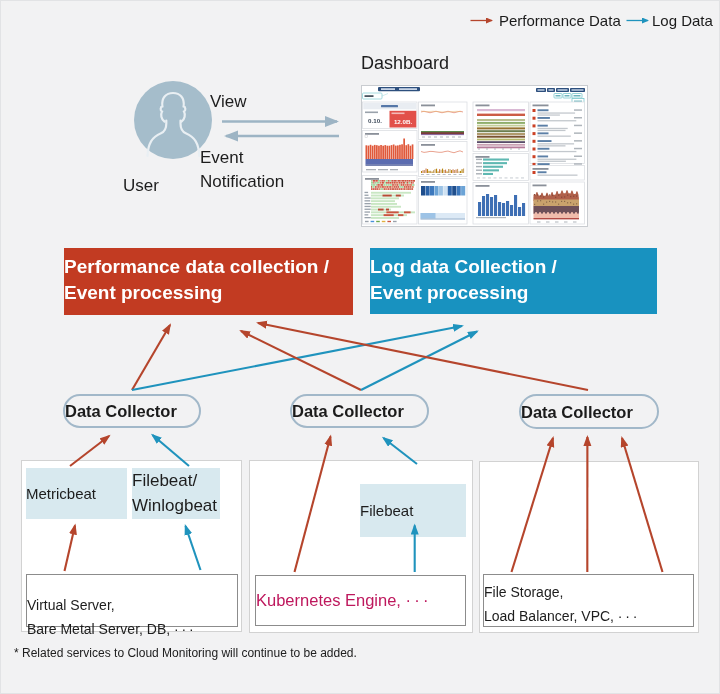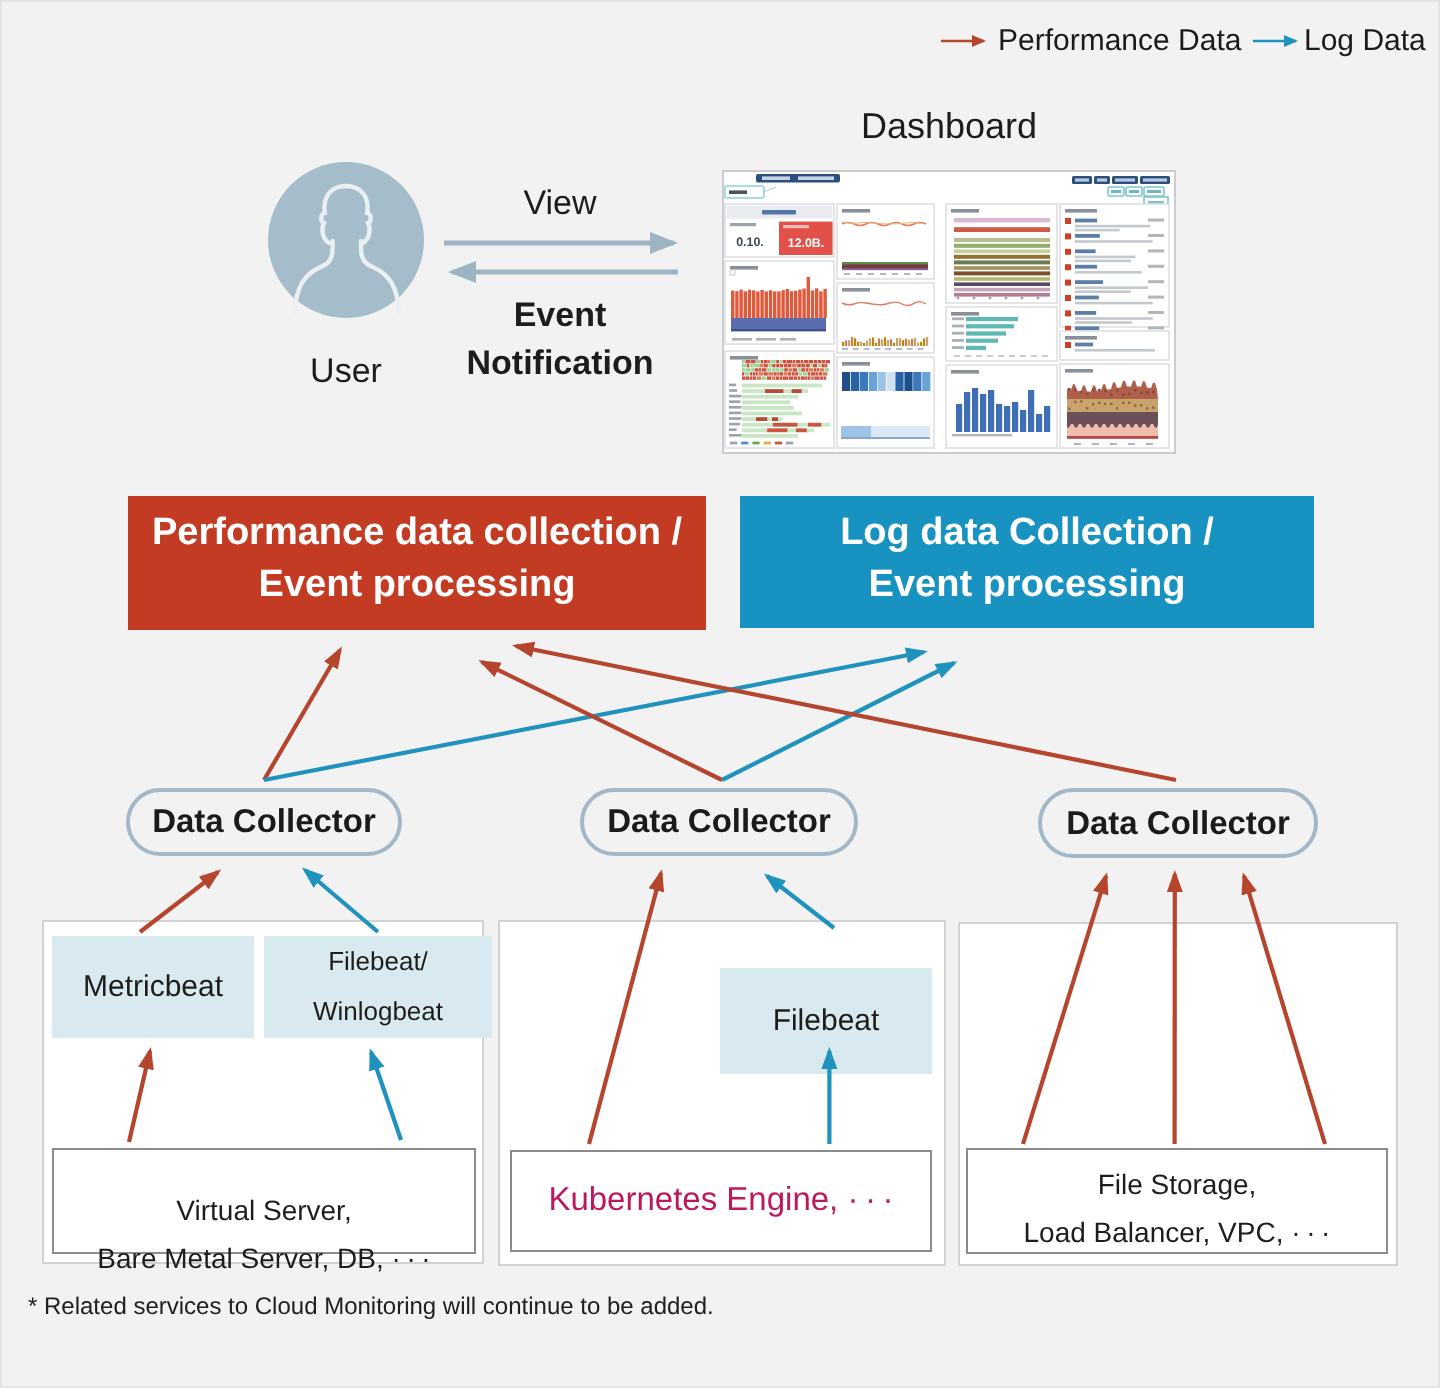--- a/index.html
+++ b/index.html
@@ -1,36 +1,36 @@
 <!DOCTYPE html>
 <html><head><meta charset="utf-8">
 <style>
 * { margin:0; padding:0; box-sizing:border-box; }
 html,body { width:720px; height:694px; }
 body { font-family:"Liberation Sans", sans-serif; background:#f2f2f3; position:relative; overflow:hidden;
        box-shadow: inset 0 0 0 1px #e2e3e5; }
 .abs { position:absolute; }
-.ctr { text-align:center; }
+.ctr { }
 </style></head>
 <body>
 
 <div class="abs" style="left:499px;top:12px;font-size:15px;color:#1b1b1b;">Performance Data</div>
 <div class="abs" style="left:652px;top:12px;font-size:15px;color:#1b1b1b;">Log Data</div>
 
 <div class="abs ctr" style="left:361px;top:53px;width:227px;font-size:18px;color:#1d1d1d;">Dashboard</div>
 
 <div class="abs" style="left:133px;top:80px;width:80px;height:80px;"><svg width="80" height="80" viewBox="0 0 80 80">
 <circle cx="40" cy="40" r="39" fill="#a5bdcb"></circle>
 <path d="M31.5,41.5 C28,39 27.5,34.5 29,31.5 C27,30.7 27.3,26.8 29.4,26.4 C28.2,17.8 33,13 40,13 C47,13 51.8,17.8 50.6,26.4 C52.7,26.8 53,30.7 51,31.5 C52.5,34.5 52,39 48.5,41.5" fill="none" stroke="#e9eff3" stroke-width="2.2" stroke-linecap="round"></path>
 <path d="M14.5,76 C15,63.5 19,57 28,53.2 C32,51.5 33.3,48.8 33.3,43.5 L33.3,40.5 M47.5,40.5 L47.5,43.5 C47.5,48.8 48.8,51.5 52.8,53.2 C61.8,57 65.8,63.5 66.3,76" fill="none" stroke="#e9eff3" stroke-width="2.2" stroke-linecap="round"></path>
 </svg></div>
 <div class="abs ctr" style="left:123px;top:176px;width:100px;font-size:17px;color:#1d1d1d;">User</div>
 
 <div class="abs ctr" style="left:210px;top:92px;width:140px;font-size:17px;color:#1d1d1d;">View</div>
-<div class="abs ctr" style="left:200px;top:146px;width:160px;font-size:17px;color:#1d1d1d;line-height:24px;font-weight:bold;">Event<br>Notification</div>
+<div class="abs ctr" style="left:200px;top:146px;width:160px;font-size:17px;color:#1d1d1d;line-height:24px;">Event<br>Notification</div>
 
 <div class="abs" style="left:361px;top:85px;width:227px;height:142px;"><svg width="227" height="142" viewBox="0 0 227 142">
 <rect x="0.5" y="0.5" width="226" height="141" fill="#ffffff" stroke="#c9ccd0" stroke-width="1"></rect>
 <rect x="17" y="2" width="42" height="4.2" rx="1" fill="#2d4f7d"></rect>
 <rect x="20" y="3.2" width="14" height="1.8" fill="#c7d4e6"></rect>
       <rect x="38" y="3.2" width="18" height="1.8" fill="#c7d4e6"></rect>
 <rect x="1.5" y="8" width="19.5" height="6" rx="1" fill="#fdffff" stroke="#8fd2d8" stroke-width="0.8"></rect>
 <rect x="3.5" y="10.2" width="9" height="1.8" fill="#4a5560"></rect>
 <path d="M21,11 L27,8.5" stroke="#9fd6da" stroke-width="0.5" fill="none"></path>
 <rect x="175" y="3" width="10" height="4" rx="0.8" fill="#2d4f7d"></rect>
@@ -450,21 +450,21 @@
 
 <div class="abs ctr" style="left:64px;top:248px;width:289px;height:67px;background:#c23b22;color:#fff;font-weight:bold;font-size:19px;line-height:26px;padding-top:6px;">Performance data collection /<br>Event processing</div>
 <div class="abs ctr" style="left:370px;top:248px;width:287px;height:66px;background:#1892c0;color:#fff;font-weight:bold;font-size:19px;line-height:26px;padding-top:6px;">Log data Collection /<br>Event processing</div>
 
 <div class="abs ctr" style="left:63px;top:394px;width:138px;height:34px;border:2px solid #a2b8c9;border-radius:17px;font-size:16.5px;font-weight:bold;color:#1b1b1b;line-height:31px;">Data Collector</div>
 <div class="abs ctr" style="left:290px;top:394px;width:139px;height:34px;border:2px solid #a2b8c9;border-radius:17px;font-size:16.5px;font-weight:bold;color:#1b1b1b;line-height:31px;">Data Collector</div>
 <div class="abs ctr" style="left:519px;top:394px;width:140px;height:35px;border:2px solid #a2b8c9;border-radius:17.5px;font-size:16.5px;font-weight:bold;color:#1b1b1b;line-height:32px;">Data Collector</div>
 
 <div class="abs" style="left:21px;top:460px;width:221px;height:172px;background:#fff;border:1px solid #d2d2d2;"></div>
 <div class="abs ctr" style="left:26px;top:468px;width:101px;height:51px;background:#d8e9ef;font-size:15px;color:#1d1d1d;line-height:51px;">Metricbeat</div>
-<div class="abs ctr" style="left:132px;top:468px;width:114px;height:51px;background:#d8e9ef;font-size:13px;color:#1d1d1d;line-height:24.5px;padding-top:1px;">Filebeat/<br>Winlogbeat</div>
+<div class="abs ctr" style="left:132px;top:468px;width:88px;height:51px;background:#d8e9ef;font-size:17px;color:#1d1d1d;line-height:24.5px;padding-top:1px;">Filebeat/<br>Winlogbeat</div>
 <div class="abs ctr" style="left:26px;top:574px;width:212px;height:53px;background:#fff;border:1px solid #8c8c8c;font-size:14px;color:#1d1d1d;line-height:23.5px;padding-top:19px;">Virtual Server,<br>Bare Metal Server, DB, · · ·</div>
 
 <div class="abs" style="left:249px;top:460px;width:224px;height:173px;background:#fff;border:1px solid #d2d2d2;"></div>
 <div class="abs ctr" style="left:360px;top:484px;width:106px;height:53px;background:#d8e9ef;font-size:15px;color:#1d1d1d;line-height:53px;">Filebeat</div>
 <div class="abs ctr" style="left:255px;top:575px;width:211px;height:51px;background:#fff;border:1px solid #8c8c8c;font-size:16.5px;color:#be185d;line-height:49px;">Kubernetes Engine, · · ·</div>
 
 <div class="abs" style="left:479px;top:461px;width:220px;height:172px;background:#fff;border:1px solid #d2d2d2;"></div>
 <div class="abs ctr" style="left:483px;top:574px;width:211px;height:53px;background:#fff;border:1px solid #8c8c8c;font-size:14px;color:#1d1d1d;line-height:23.5px;padding-top:6px;">File Storage,<br>Load Balancer, VPC, · · ·</div>
 
 <div class="abs" style="left:14px;top:646px;font-size:12px;color:#202020;">* Related services to Cloud Monitoring will continue to be added.</div>

